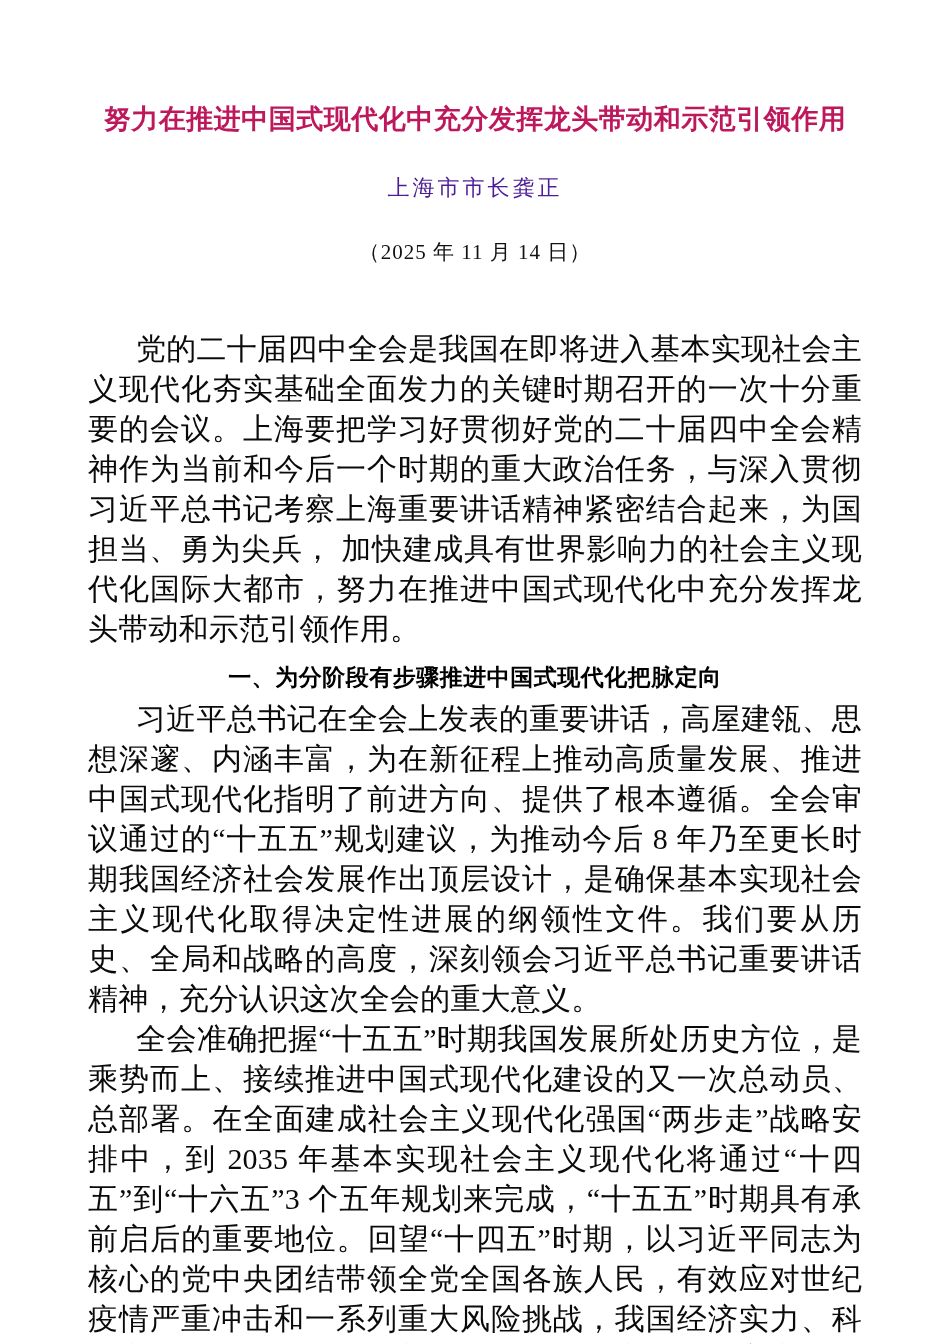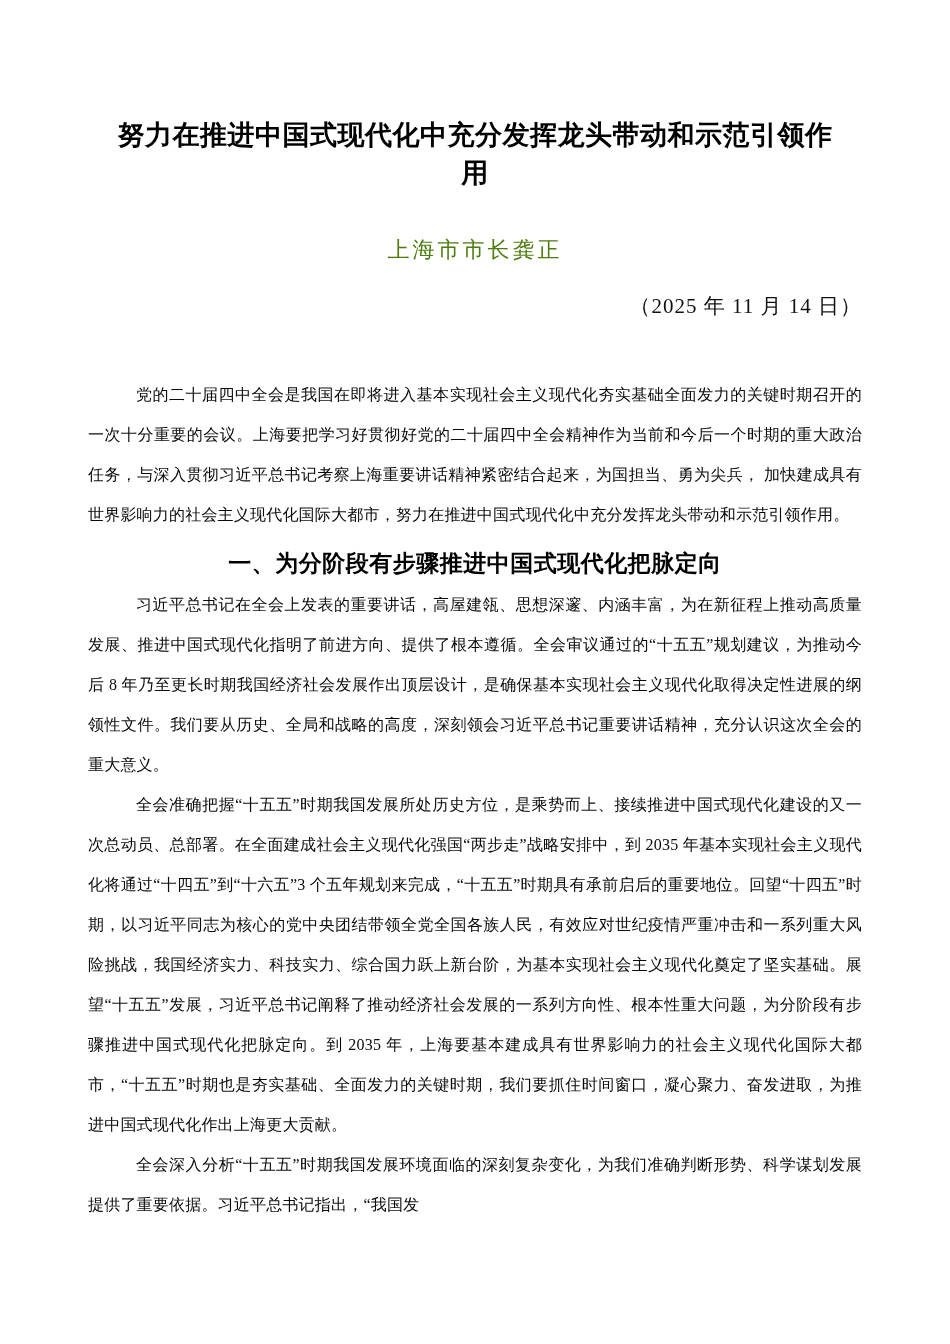--- a/index.html
+++ b/index.html
@@ -20,62 +20,62 @@
     position: relative;
     width: 950px;
     height: 1344px;
     box-sizing: border-box;
     padding: 0 88px;
     background: #ffffff;
   }
 
   
   .doc-title {
-    margin: 16px;
+    margin: 0;
     padding-top: 100px;
     text-align: center;
     font-family: "Liberation Serif", "DejaVu Serif", serif;
     font-weight: bold;
     font-size: 27px;
     line-height: 38px;
     letter-spacing: 0.5px;
-    color: #000000;
+    color: #be185d;
   }
 
   .doc-author {
-    margin: 0;
+    margin: 8px;
     padding-top: 25px;
     text-align: center;
     font-family: "Liberation Serif", "DejaVu Serif", serif;
     font-size: 22px;
     line-height: 34px;
     letter-spacing: 3px;
-    color: #4d7c0f;
+    color: #4c1d95;
   }
 
   .doc-date {
-    margin: 0;
+    margin: 8px;
     padding-top: 22px;
-    text-align: right;
+    text-align: center;
     font-family: "Liberation Serif", "DejaVu Serif", serif;
     font-size: 21px;
     line-height: 34px;
     letter-spacing: 1px;
     color: #111;
   }
 
   
   .body-block {
     padding-top: 52px;
   }
 
   p.para {
     margin: 0;
     font-family: "Liberation Serif", "DejaVu Serif", serif;
-    font-size: 16px;
+    font-size: 30px;
     line-height: 40px;
     text-align: justify;
     text-justify: inter-ideograph;
     text-indent: 48px;
     letter-spacing: 0.2px;
     color: #0a0a0a;
   }
 
   h2.section-heading {
     margin: 0;

